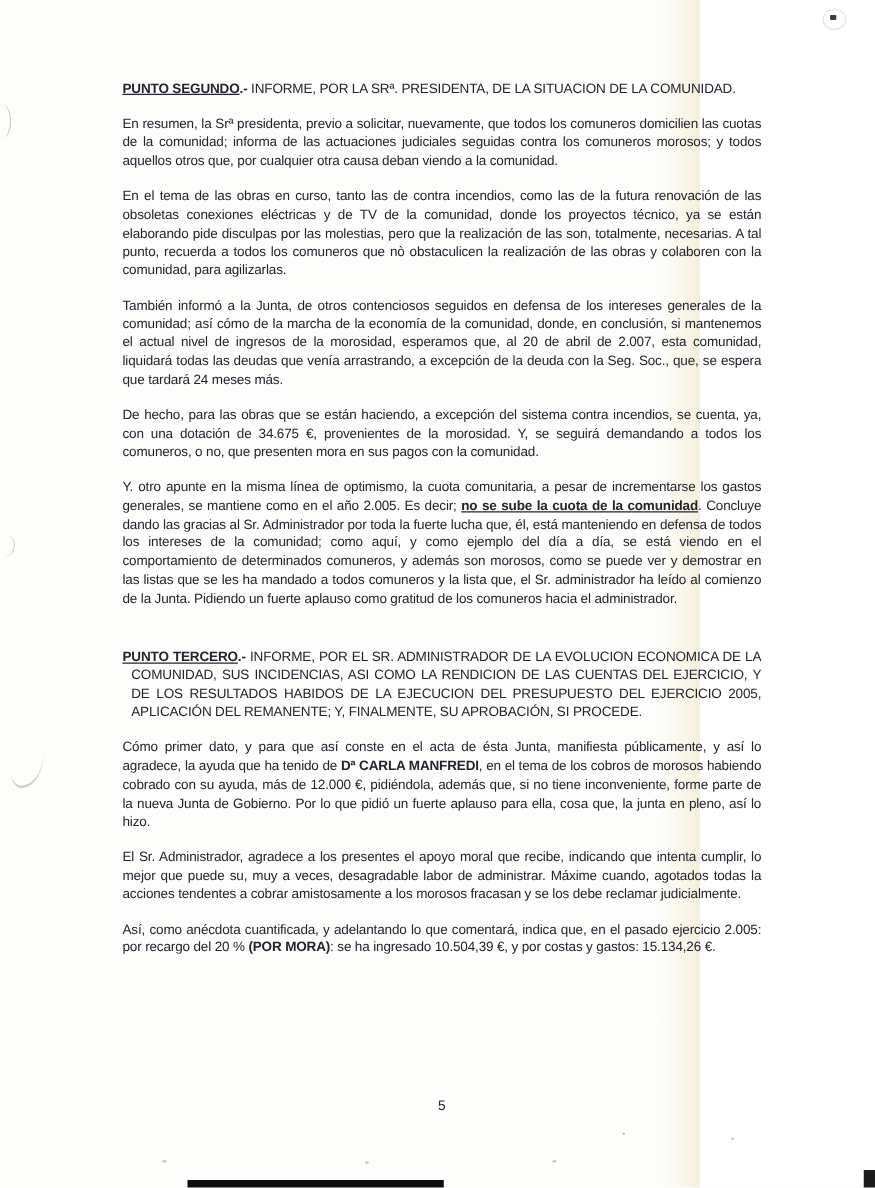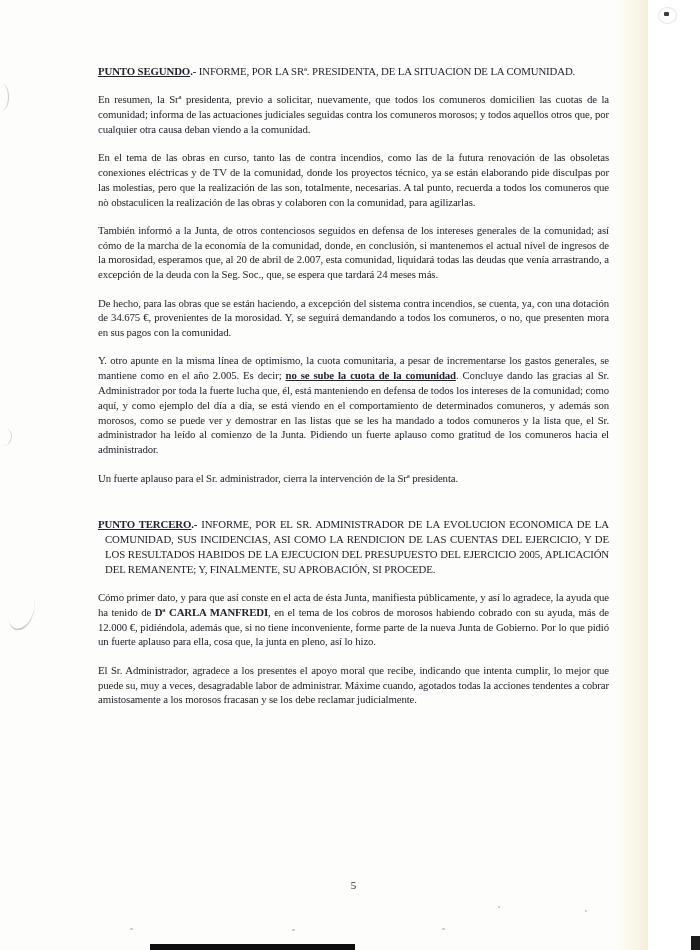--- a/index.html
+++ b/index.html
@@ -1,20 +1,20 @@
 <!DOCTYPE html>
 <html lang="es"><head>
 <meta charset="utf-8">
 <style>
   html,body{margin:0;padding:0;}
   body{width:700px;height:950px;overflow:hidden;background:#ffffff;}
   .page{
-    position:relative;width:648px;height:950px;
+    position:relative;width:560px;height:950px;
     background:#fdfdfb;
-    font-family:Liberation Serif, serif;
+    font-family:Liberation Sans, sans-serif;
   }
   
   .edge-shade{
     position:absolute;top:0;right:0;width:34px;height:950px;
     background:linear-gradient(to right, rgba(243,234,205,0) 0%, rgba(243,234,205,0.45) 70%, rgba(238,228,196,0.6) 100%);
     pointer-events:none;
   }
   .content{
     position:absolute;left:98px;top:64px;width:511px;
     font-size:10.8px;line-height:14.8px;letter-spacing:-0.12px;
@@ -51,24 +51,24 @@
 
   <div class="edge-shade"></div>
 
   <div class="content">
       <div class="para heading"><span class="seg-underline" style="font-weight: bold;">PUNTO SEGUNDO</span><span style="font-weight: bold;">.- </span><span style="font-weight: normal;">INFORME, POR LA SRª. PRESIDENTA, DE LA SITUACION DE LA COMUNIDAD.</span></div>
       <div class="para"><span>En resumen, la Srª presidenta, previo a solicitar, nuevamente, que todos los comuneros domicilien las cuotas de la comunidad; informa de las actuaciones judiciales seguidas contra los comuneros morosos; y todos aquellos otros que, por cualquier otra causa deban viendo a la comunidad.</span></div>
       <div class="para"><span>En el tema de las obras en curso, tanto las de contra incendios, como las de la futura renovación de las obsoletas conexiones eléctricas y de TV de la comunidad, donde los proyectos técnico, ya se están elaborando pide disculpas por las molestias, pero que la realización de las son, totalmente, necesarias. A tal punto, recuerda a todos los comuneros que nò obstaculicen la realización de las obras y colaboren con la comunidad, para agilizarlas.</span></div>
       <div class="para"><span>También informó a la Junta, de otros contenciosos seguidos en defensa de los intereses generales de la comunidad; así cómo de la marcha de la economía de la comunidad, donde, en conclusión, si mantenemos el actual nivel de ingresos de la morosidad, esperamos que, al 20 de abril de 2.007, esta comunidad, liquidará todas las deudas que venía arrastrando, a excepción de la deuda con la Seg. Soc., que, se espera que tardará 24 meses más.</span></div>
       <div class="para"><span>De hecho, para las obras que se están haciendo, a excepción del sistema contra incendios, se cuenta, ya, con una dotación de 34.675 €, provenientes de la morosidad. Y, se seguirá demandando a todos los comuneros, o no, que presenten mora en sus pagos con la comunidad.</span></div>
       <div class="para"><span>Y. otro apunte en la misma línea de optimismo, la cuota comunitaria, a pesar de incrementarse los gastos generales, se mantiene como en el año 2.005. Es decir; </span><span class="seg-underline" style="font-weight: bold;">no se sube la cuota de la comunidad</span><span>. Concluye dando las gracias al Sr. Administrador por toda la fuerte lucha que, él, está manteniendo en defensa de todos los intereses de la comunidad; como aquí, y como ejemplo del día a día, se está viendo en el comportamiento de determinados comuneros, y además son morosos, como se puede ver y demostrar en las listas que se les ha mandado a todos comuneros y la lista que, el Sr. administrador ha leído al comienzo de la Junta. Pidiendo un fuerte aplauso como gratitud de los comuneros hacia el administrador.</span></div>
-      <div class="para"><span>Un fuerte aplauso para el Sr. administrador, cierra la intervención de la Srª presidenta.</span></div>
       <div class="para heading hanging space-before"><span class="seg-underline" style="font-weight: bold;">PUNTO TERCERO</span><span style="font-weight: bold;">.- </span><span style="font-weight: normal;">INFORME, POR EL SR. ADMINISTRADOR DE LA EVOLUCION ECONOMICA DE LA COMUNIDAD, SUS INCIDENCIAS, ASI COMO LA RENDICION DE LAS CUENTAS DEL EJERCICIO,  Y DE LOS RESULTADOS HABIDOS DE LA EJECUCION DEL PRESUPUESTO DEL EJERCICIO 2005, APLICACIÓN DEL REMANENTE; Y, FINALMENTE, SU APROBACIÓN, SI PROCEDE.</span></div>
       <div class="para"><span>Cómo primer dato, y para que así conste en el acta de ésta Junta, manifiesta públicamente, y así lo agradece, la ayuda que ha tenido de </span><span style="font-weight: bold;">Dª CARLA MANFREDI</span><span>, en el tema de los cobros de morosos habiendo cobrado con su ayuda, más de 12.000 €, pidiéndola, además que, si no tiene inconveniente, forme parte de la nueva Junta de Gobierno. Por lo que pidió un fuerte aplauso para ella, cosa que, la junta en pleno, así lo hizo.</span></div>
       <div class="para"><span>El Sr. Administrador, agradece a los presentes el apoyo moral que recibe, indicando que intenta cumplir, lo mejor que puede su, muy a veces, desagradable labor de administrar. Máxime cuando, agotados todas la acciones tendentes a cobrar amistosamente a los morosos fracasan y se los debe reclamar judicialmente.</span></div>
+      <div class="para"><span>Así, como anécdota cuantificada, y adelantando lo que comentará, indica que, en el pasado ejercicio 2.005: por recargo del 20 % </span><span style="font-weight: bold;">(POR MORA)</span><span>: se ha ingresado 10.504,39 €, y por costas y gastos: 15.134,26 €.</span></div>
     </div>
 
   <div class="page-number">5</div>
 
   <div class="dot-halo"></div>
   <div class="dot-top-right"></div>
   <div class="left-curve-1"></div>
   <div class="left-curve-2"></div>
   <div class="left-swoosh"></div>
   <div class="bottom-bar"></div>

